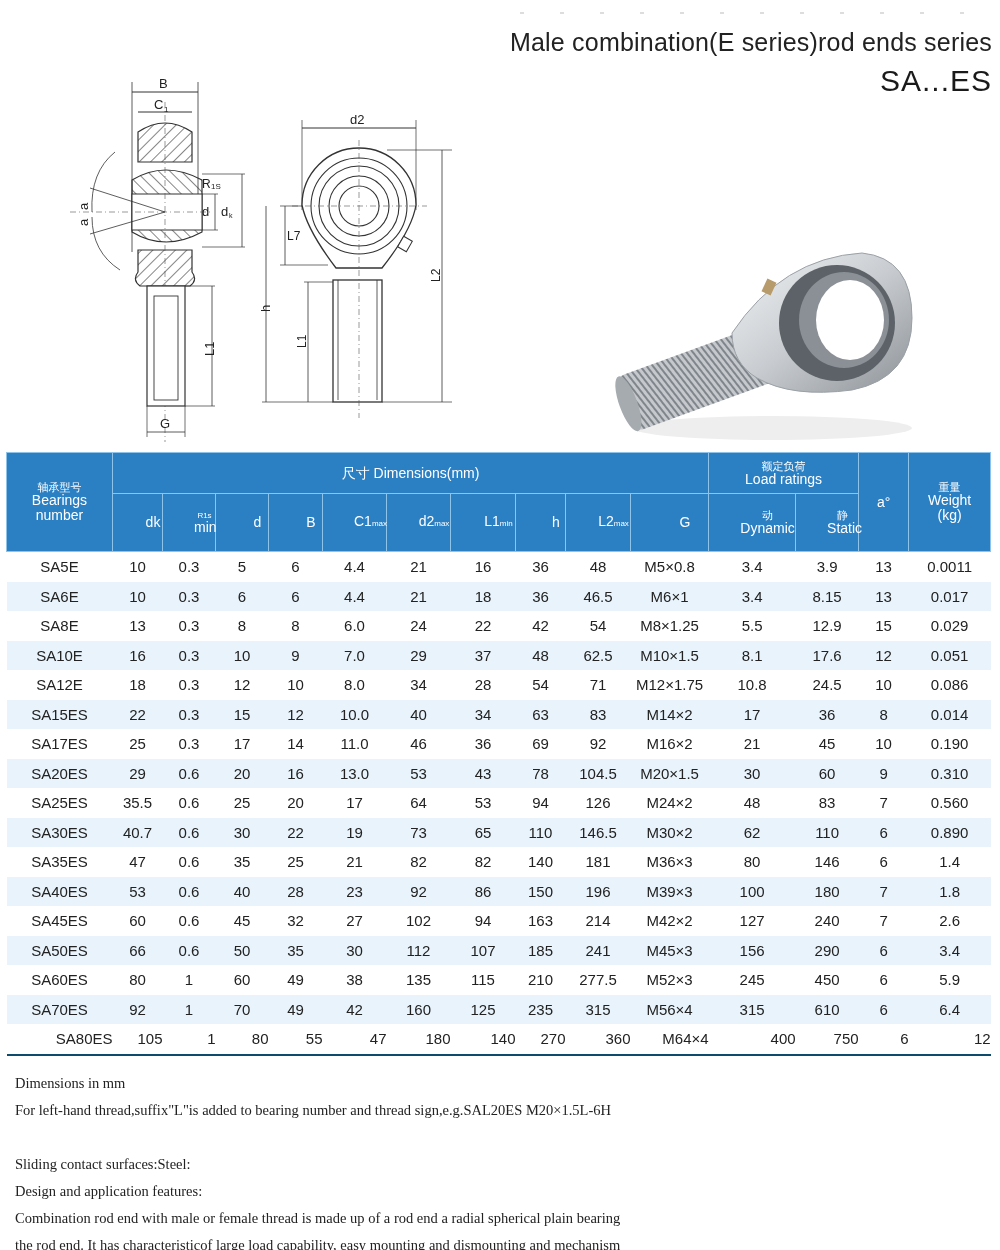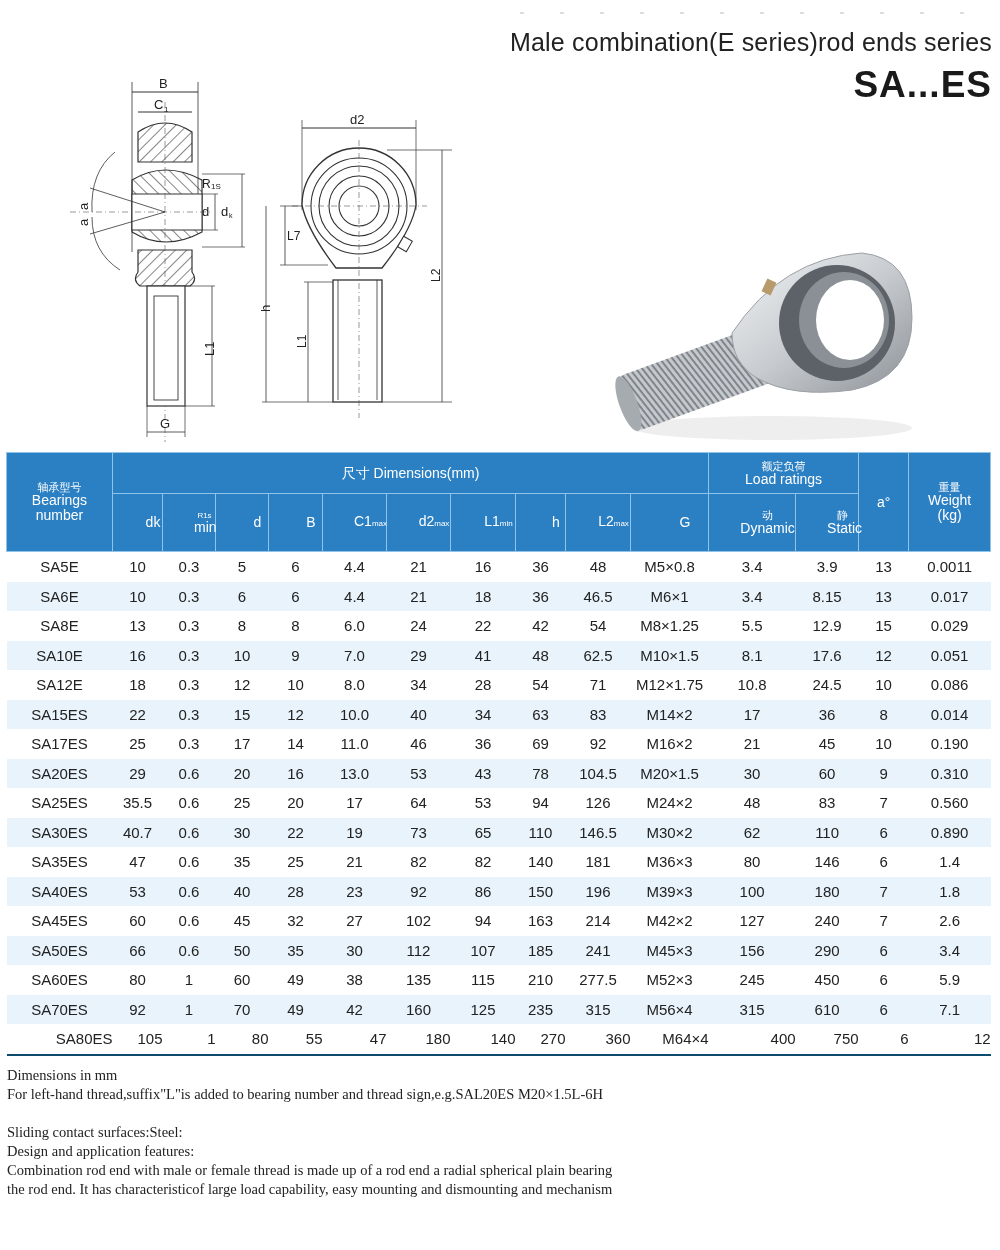--- a/index.html
+++ b/index.html
@@ -1,37 +1,37 @@
 <!DOCTYPE html>
 <html><head>
 <meta charset="utf-8">
 <style>
   html, body { margin: 0; padding: 0; background: #ffffff; }
   body { width: 1000px; height: 1250px; position: relative; overflow: hidden; font-family: "Liberation Sans", sans-serif; color: #222; }
   .title { position: absolute; right: 8px; top: 28px; font-size: 25px; color: #222; letter-spacing: 0.2px; white-space: nowrap; margin-left: 28px; }
-  .subtitle { position: absolute; right: 8px; top: 64px; font-size: 37px; font-weight: bold; color: #1a1a1a; letter-spacing: 1px; }
+  .subtitle { position: absolute; right: 8px; top: 64px; font-size: 30px; font-weight: normal; color: #1a1a1a; letter-spacing: 1px; }
   .faint-line { position: absolute; left: 520px; top: 12px; width: 460px; height: 2px; background: repeating-linear-gradient(90deg, #ddd 0 4px, transparent 4px 40px); }
 
   svg.diagram { position: absolute; }
   .photo { position: absolute; left: 612px; top: 238px; }
 
   table.spec { position: absolute; left: 6px; top: 452px; width: 984px; border-collapse: collapse; table-layout: fixed; }
   table.spec th { background: #2b7fc3; color: #ffffff; font-weight: normal; border: 1px solid #8fc3ea; padding: 0; text-align: center; vertical-align: middle; font-size: 14px; line-height: 15px; }
   table.spec th.top { height: 40px; }
   table.spec th.sub { height: 57px; padding-left: 31px; }
   table.spec th small { font-size: 8px; }
   table.spec th .cn { font-size: 11px; display: block; line-height: 12px; }
   table.spec th .tiny { font-size: 8px; display: block; line-height: 9px; }
   table.spec td { font-size: 15px; text-align: center; height: 29.5px; padding: 0; color: #222; }
   table.spec tr.alt td { background: #e8f3fb; }
   table.spec tr.last td { border-bottom: 2px solid #0c4a6e; text-align: right; }
   .rhead { position: absolute; left: 180px; top: 481px; font-size: 8px; color: #fff; }
 
   .notes { position: absolute; left: 7px; top: 1066px; font-family: "Liberation Serif", serif; font-size: 14.5px; line-height: 19px; color: #222; width: 720px; }
-  .notes p { margin: 0; }
+  .notes p { margin: 8px; }
   .notes .gap { height: 19px; }
 </style>
 </head>
 <body>
 
 <div class="faint-line"></div>
 <div class="title">Male  combination(E series)rod ends  series</div>
 <div class="subtitle">SA...ES</div>
 
 <svg class="diagram" width="200" height="380" viewBox="0 0 200 380" style="left:70px; top:72px;">
@@ -261,21 +261,21 @@
         <td>0.029</td>
       </tr>
       <tr class="alt">
         <td>SA10E</td>
         <td>16</td>
         <td>0.3</td>
         <td>10</td>
         <td>9</td>
         <td>7.0</td>
         <td>29</td>
-        <td>41</td>
+        <td>37</td>
         <td>48</td>
         <td>62.5</td>
         <td>M10×1.5</td>
         <td>8.1</td>
         <td>17.6</td>
         <td>12</td>
         <td>0.051</td>
       </tr>
       <tr>
         <td>SA12E</td>
@@ -472,21 +472,21 @@
         <td>49</td>
         <td>42</td>
         <td>160</td>
         <td>125</td>
         <td>235</td>
         <td>315</td>
         <td>M56×4</td>
         <td>315</td>
         <td>610</td>
         <td>6</td>
-        <td>7.1</td>
+        <td>6.4</td>
       </tr>
       <tr class=" last">
         <td>SA80ES</td>
         <td>105</td>
         <td>1</td>
         <td>80</td>
         <td>55</td>
         <td>47</td>
         <td>180</td>
         <td>140</td>

